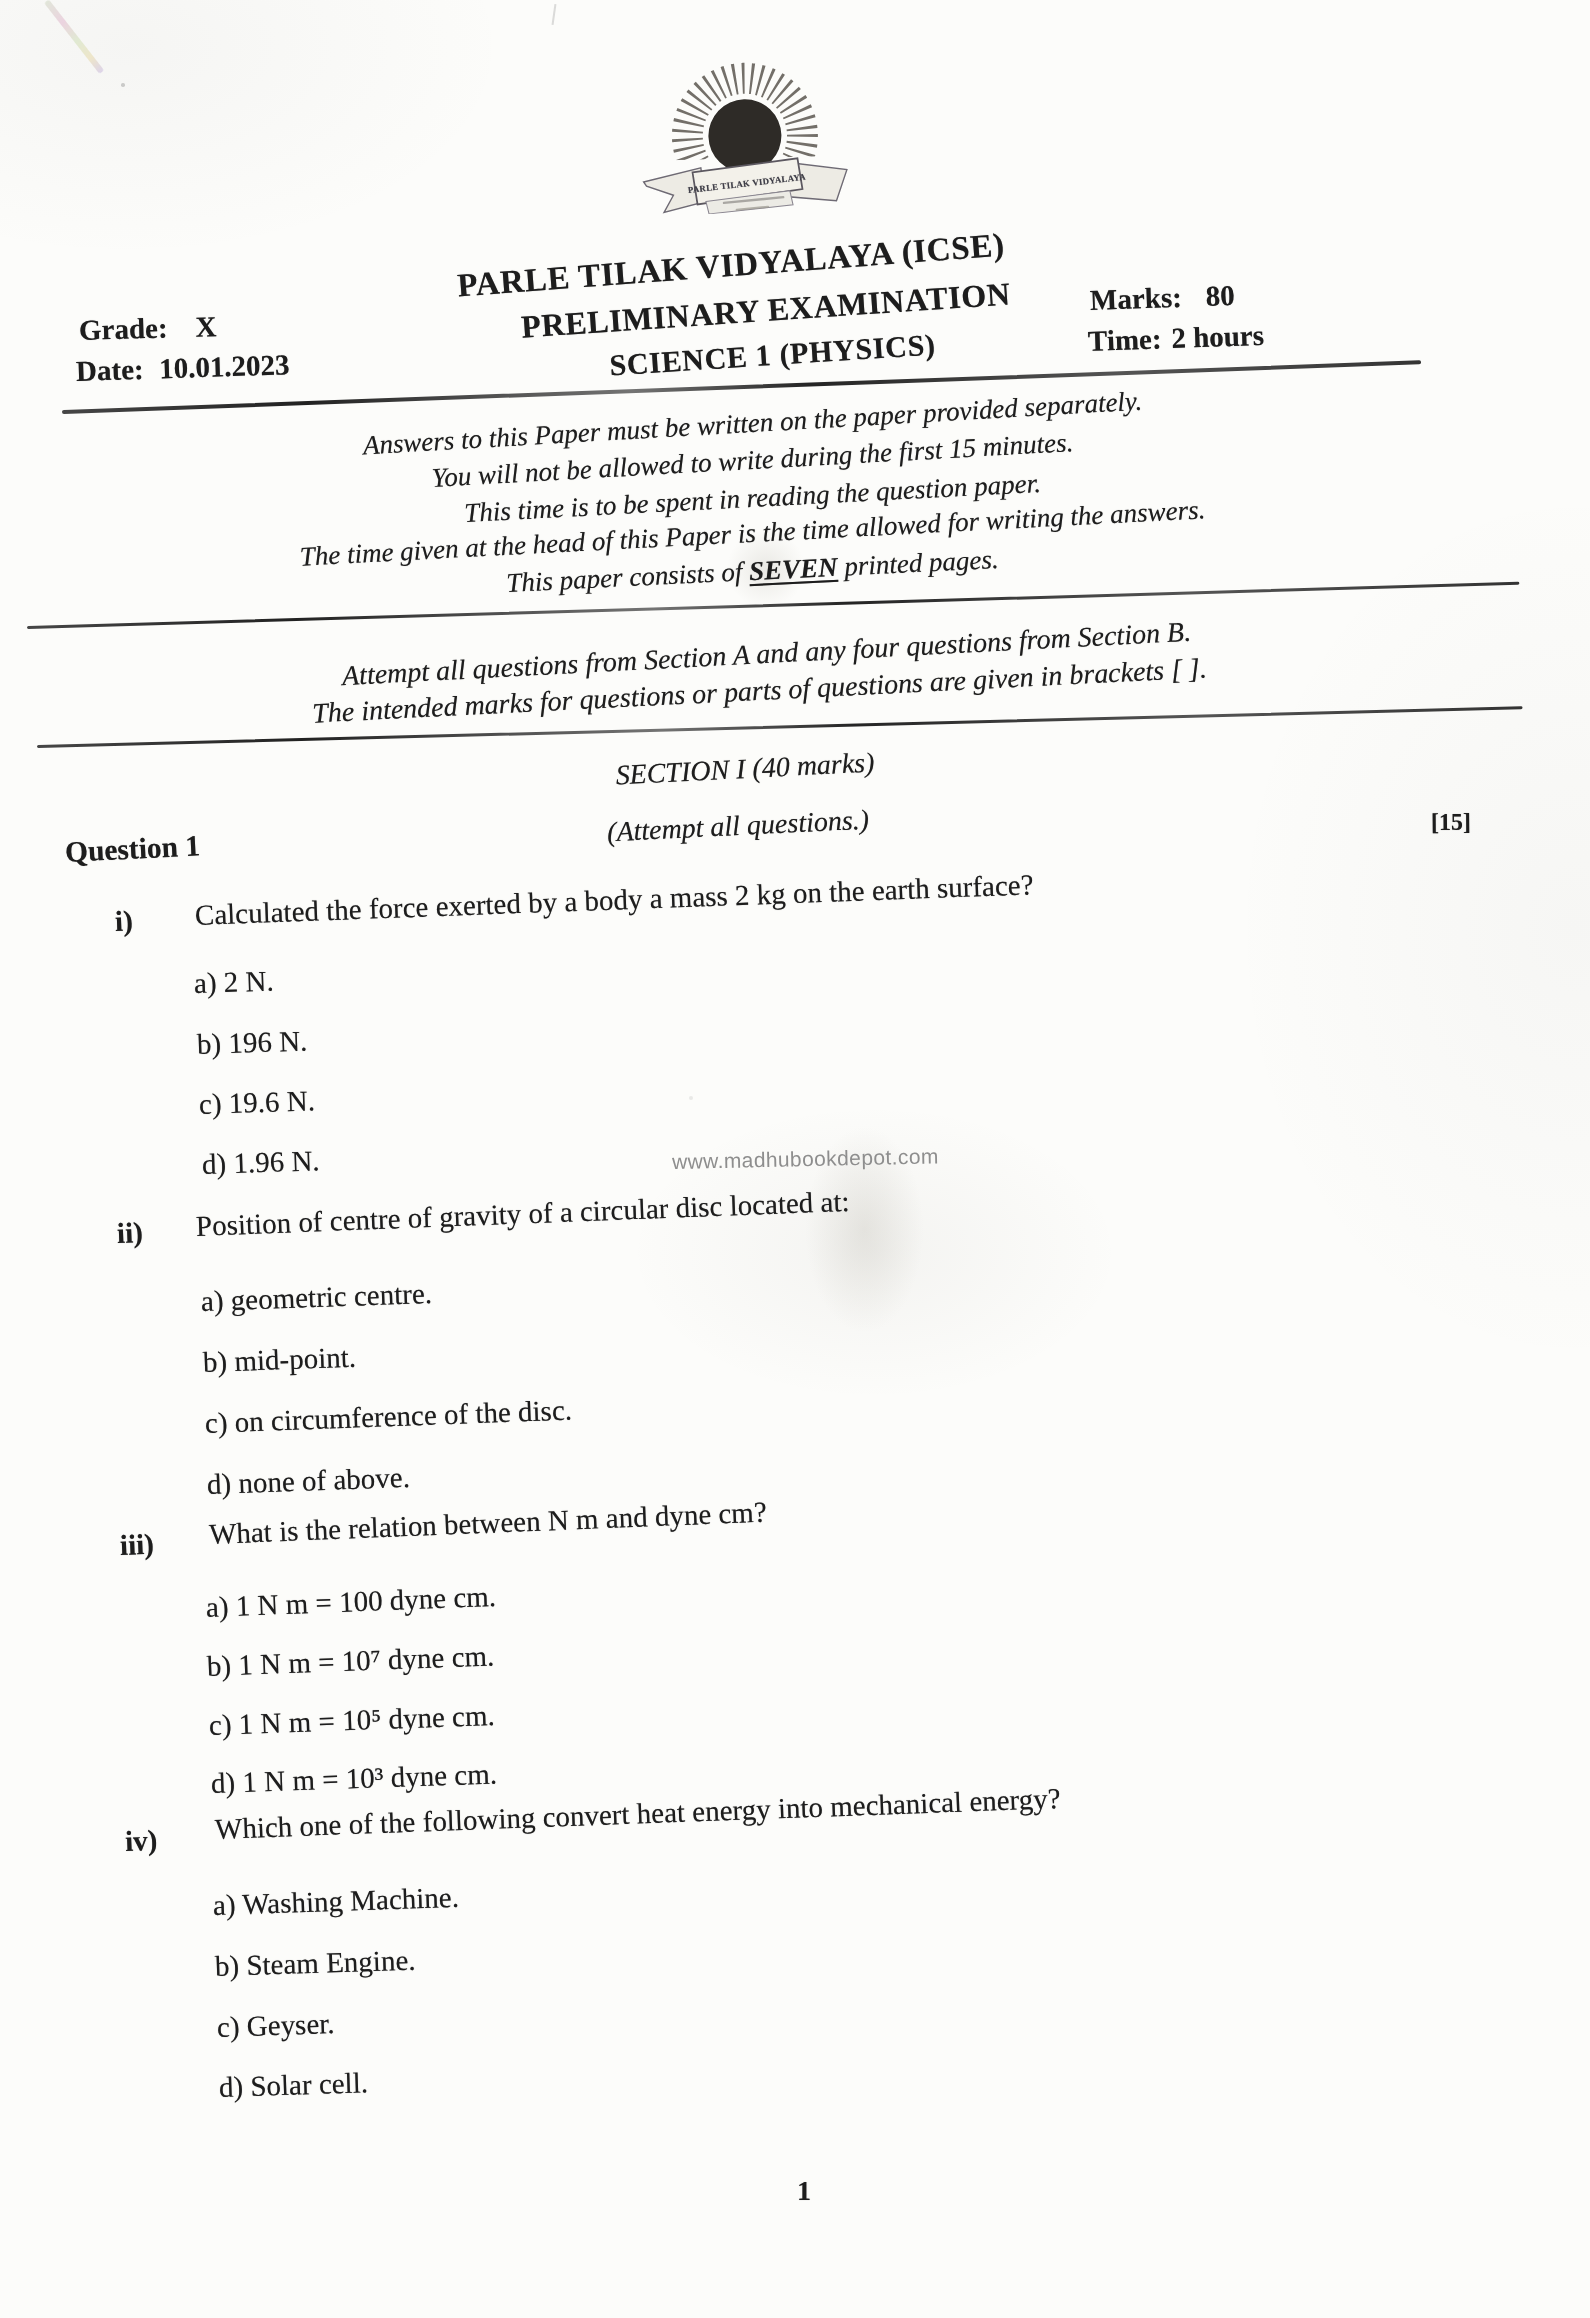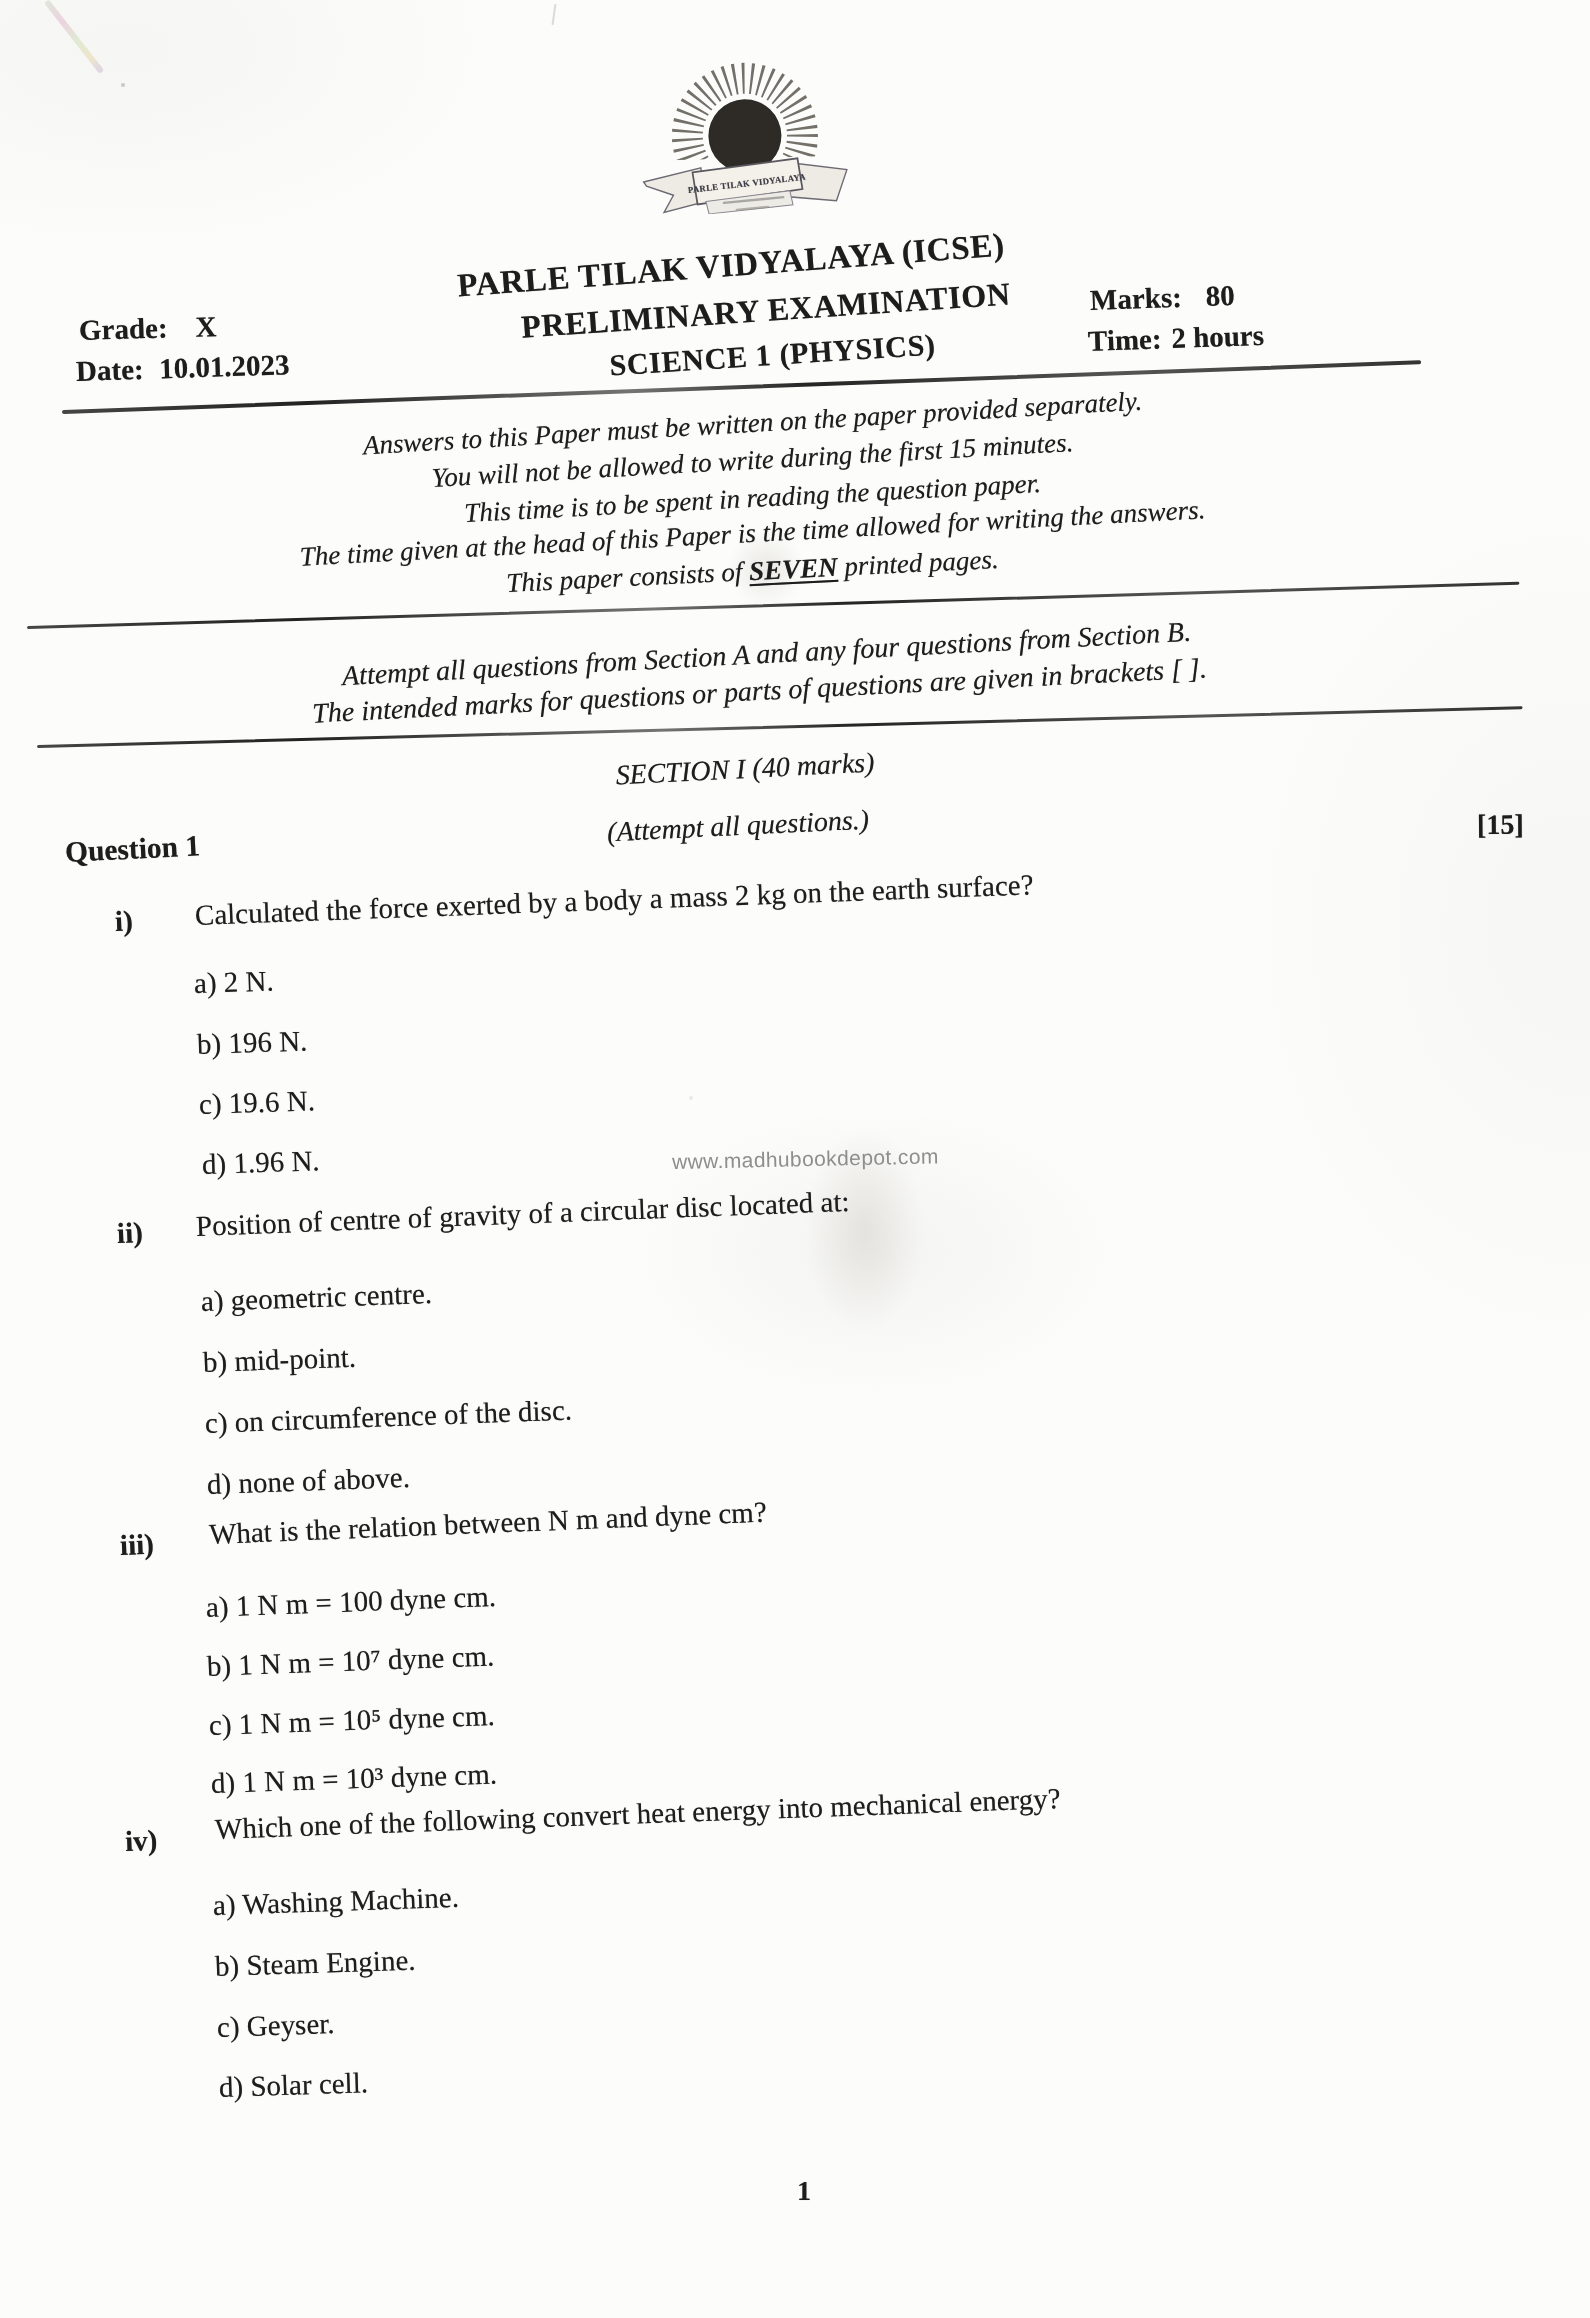--- a/index.html
+++ b/index.html
@@ -118,21 +118,21 @@
 
   <div class="rule" style="left:27px;top:626px;width:1493px;height:2.8px;--r:-1.7deg;"></div>
 
   <div class="ln ctr i" style="left:148px;top:638px;width:1237px;font-size:28px;--r:-3deg;">Attempt all questions from Section A and any four questions from Section B.</div>
   <div class="ln ctr i" style="left:141px;top:675px;width:1237px;font-size:28px;--r:-2.9deg;">The intended marks for questions or parts of questions are given in brackets [ ].</div>
 
   <div class="rule" style="left:37px;top:745px;width:1486px;height:2.8px;--r:-1.5deg;"></div>
 
   <div class="ln ctr i" style="left:218px;top:753px;width:1054px;font-size:28px;--r:-2.9deg;">SECTION I (40 marks)</div>
   <div class="ln ctr i" style="left:211px;top:810px;width:1054px;font-size:28px;--r:-2.8deg;">(Attempt all questions.)</div>
-  <div class="ln b" style="left:1477px;top:809px;font-size:28px;font-family:Liberation Serif, serif;--r:-0.5deg;">[15]</div>
+  <div class="ln b" style="left:1431px;top:809px;font-size:24px;font-family:Liberation Serif, serif;--r:-0.5deg;">[15]</div>
 
   <div class="ln b" style="left:65px;top:836px;font-size:29.5px;--r:-2.8deg;">Question 1</div>
 
   <div class="ln b" style="left:115px;top:905px;font-size:29px;--r:-2deg;">i)</div>
   <div class="ln" style="left:195px;top:899px;font-size:29px;--r:-2.1deg;">Calculated the force exerted by a body a mass 2 kg on the earth surface?</div>
   <div class="ln" style="left:194px;top:967px;font-size:29px;--r:-1.8deg;">a) 2 N.</div>
   <div class="ln" style="left:197px;top:1028px;font-size:29px;--r:-1.8deg;">b) 196 N.</div>
   <div class="ln" style="left:199px;top:1088px;font-size:29px;--r:-1.8deg;">c) 19.6 N.</div>
   <div class="ln" style="left:202px;top:1148px;font-size:29px;--r:-1.8deg;">d) 1.96 N.</div>
 

